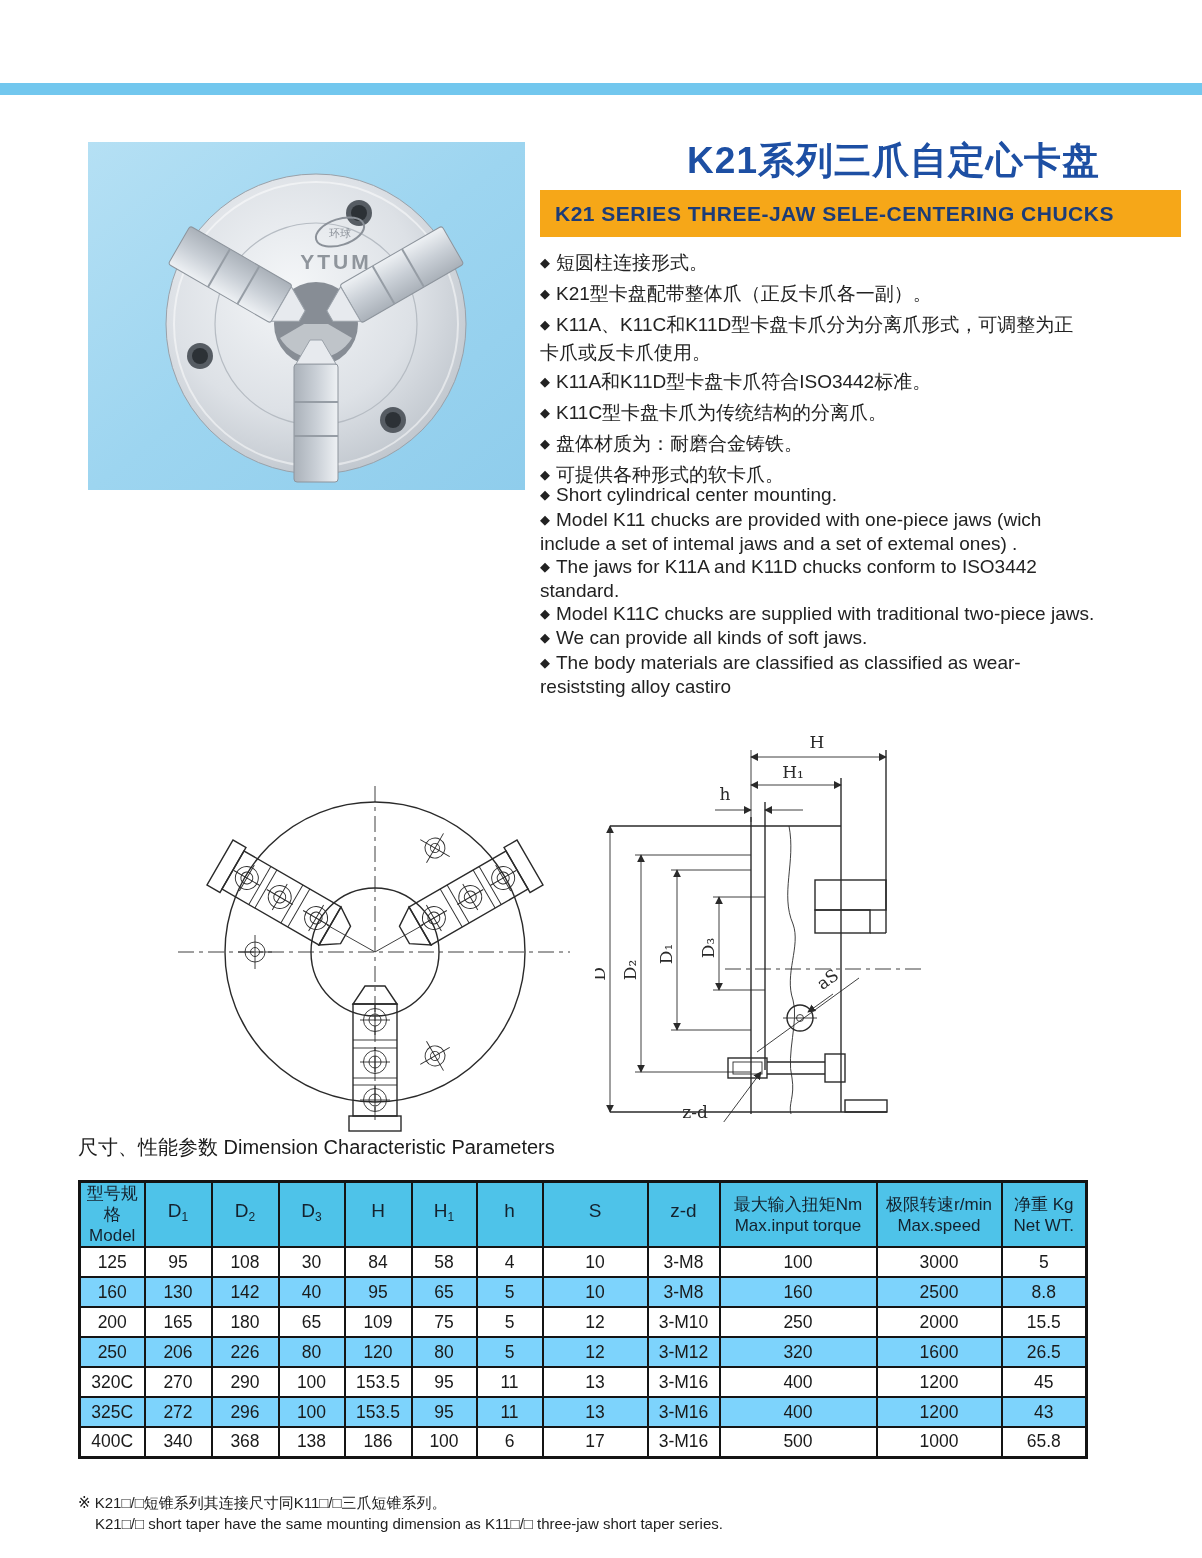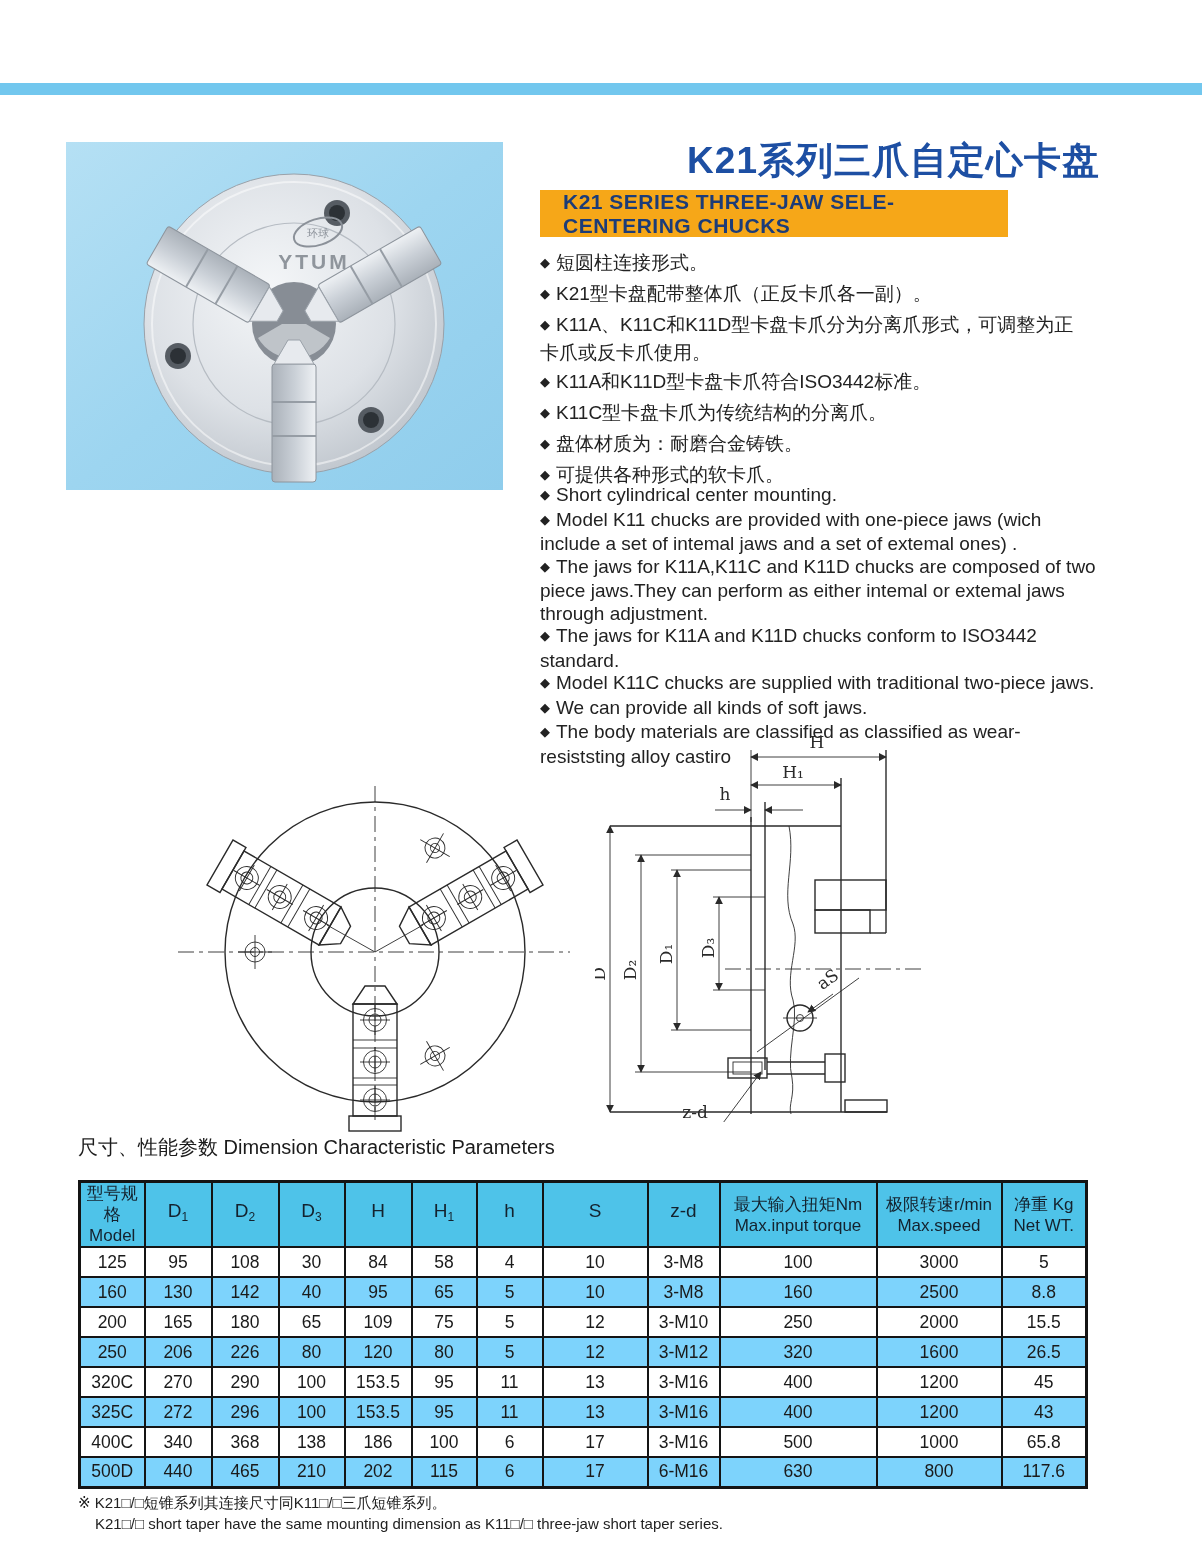--- a/index.html
+++ b/index.html
@@ -1,27 +1,27 @@
 <!DOCTYPE html>
 <html><head>
 <meta charset="utf-8">
 <style>
   * { margin:0; padding:0; box-sizing:border-box; }
   body { background:#e8e8e8; font-family:"Liberation Sans","DejaVu Sans",sans-serif; }
   .page { position:relative; width:1202px; height:1558px; background:#ffffff; margin:0 auto; overflow:hidden; }
 
   .topbar { position:absolute; left:0; top:83px; width:1202px; height:12px; background:#72c7ee; }
 
-  .photo { position:absolute; left:66px; top:142px; width:437px; height:348px; }
+  .photo { position:absolute; left:88px; top:142px; width:437px; height:348px; }
   .photo svg { display:block; }
 
   .title { position:absolute; left:540px; top:136px; width:560px; font-size:37px; font-weight:bold;
            color:#1d4fa3; letter-spacing:1px;text-align:right; }
-  .subtitle-bar { position:absolute; left:540px; top:190px; width:468px; height:47px; background:#f6a718;
-           display:flex; align-items:center; padding-left:23px; }
+  .subtitle-bar { position:absolute; left:540px; top:190px; width:641px; height:47px; background:#f6a718;
+           display:flex; align-items:center; padding-left:15px; }
   .subtitle-bar span { font-size:21px; font-weight:bold; color:#1c3c78; letter-spacing:0.5px; }
 
   ul.features { position:absolute; list-style:none; }
   ul.features-cn { left:540px; top:250px; width:552px; }
   ul.features-cn li { font-size:19px; line-height:26px; color:#222; margin-bottom:3px; }
   ul.features-en { left:540px; top:484px; width:556px; }
   ul.features-en li { font-size:19px; line-height:22.5px; color:#222; }
   .blt { font-size:13px; color:#222; margin-right:6px; position:relative; top:-2px; }
 
   .drawing { position:absolute; }
@@ -144,21 +144,20 @@
 
       <li><span class="blt">◆</span><span>可提供各种形式的软卡爪。</span></li>
     </ul>
 
   <ul class="features features-en">
 
       <li><span class="blt">◆</span><span>Short cylindrical center mounting.</span></li>
 
       <li><span class="blt">◆</span><span>Model K11 chucks are provided with one-piece jaws  (wich include a set of intemal  jaws and a set of  extemal ones)  .</span></li>
 
-      <li><span class="blt">◆</span><span>The jaws for K11A,K11C and K11D chucks are composed of two piece jaws.They can perform as either intemal or extemal jaws through adjustment.</span></li>
 
       <li><span class="blt">◆</span><span>The jaws for K11A and K11D chucks conform to ISO3442 standard.</span></li>
 
       <li><span class="blt">◆</span><span>Model K11C chucks are supplied with traditional two-piece jaws.</span></li>
 
       <li><span class="blt">◆</span><span>We can provide all kinds of soft jaws.</span></li>
 
       <li><span class="blt">◆</span><span>The body materials are classified as classified as wear-resiststing alloy castiro</span></li>
     </ul>
 
@@ -498,34 +497,20 @@
           <td>138</td>
           <td>186</td>
           <td>100</td>
           <td>6</td>
           <td>17</td>
           <td>3-M16</td>
           <td>500</td>
           <td>1000</td>
           <td>65.8</td>
         </tr>
-        <tr class="alt">
-          <td>500D</td>
-          <td>440</td>
-          <td>465</td>
-          <td>210</td>
-          <td>202</td>
-          <td>115</td>
-          <td>6</td>
-          <td>17</td>
-          <td>6-M16</td>
-          <td>630</td>
-          <td>800</td>
-          <td>117.6</td>
-        </tr>
       </tbody>
   </table>
 
   <div class="footnote">
     <div class="cn">※ K21□/□短锥系列其连接尺寸同K11□/□三爪短锥系列。</div>
     <div class="en">K21□/□ short taper have the same mounting dimension as K11□/□ three-jaw short taper series.</div>
   </div>
 
 </div>
 

